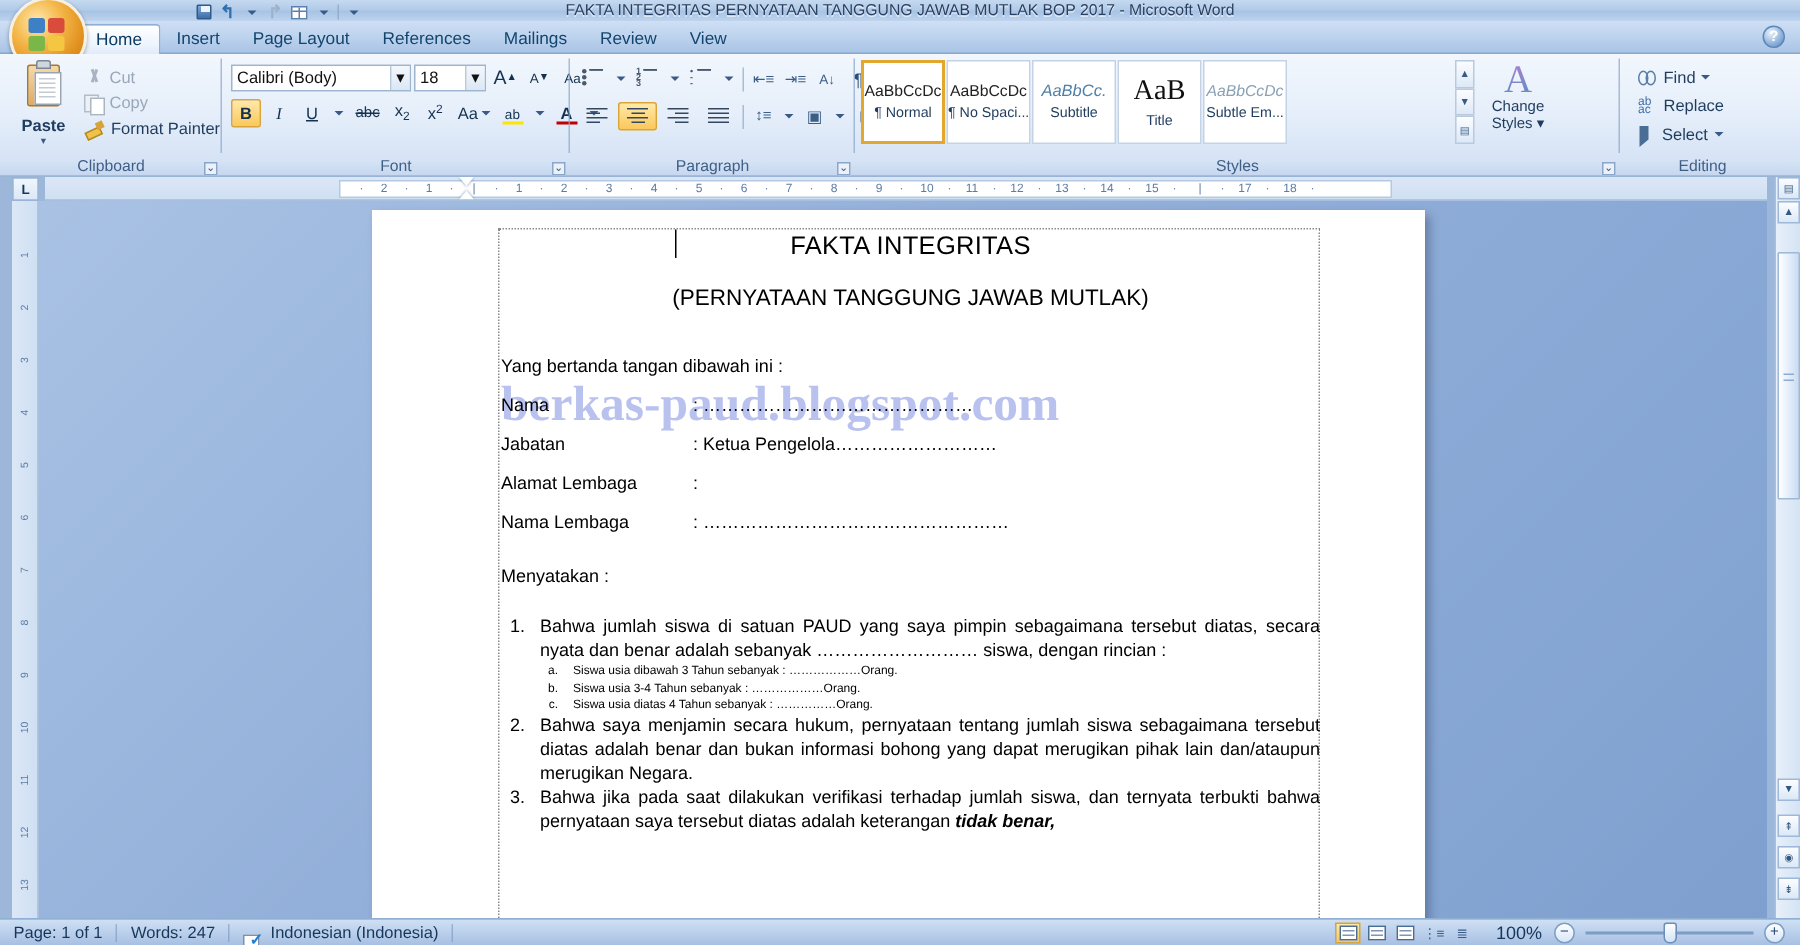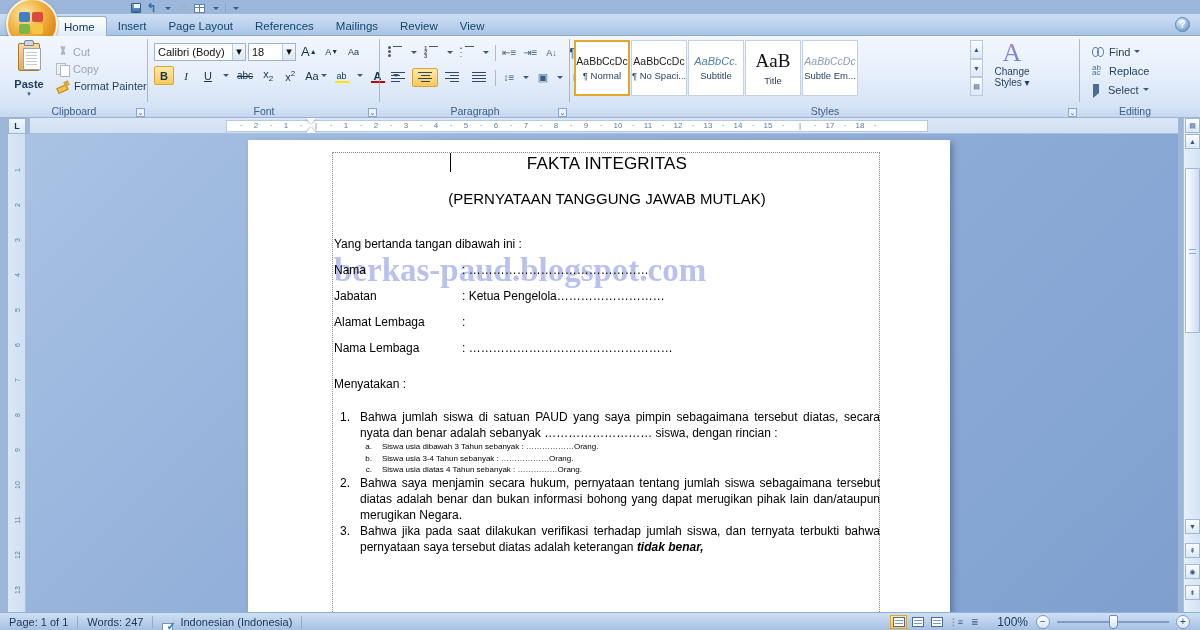--- a/index.html
+++ b/index.html
@@ -268,20 +268,23 @@
   .zslider { position: relative; width: 112px; height: 14px; margin: 0 7px; }
   .ztrack { position: absolute; left: 0; right: 0; top: 6px; height: 2px; background: #7e9cc4; }
   .zmid { position: absolute; left: 50%; top: 3px; width: 1px; height: 8px; background: #7e9cc4; }
   .zthumb { position: absolute; left: 50%; margin-left: -4px; top: 0px; width: 9px; height: 14px; background: linear-gradient(#ffffff,#d2e2f4); border: 1px solid #6d8db8; border-radius: 2px 2px 4px 4px; }
 </style>
 </head>
 <body>
 
 <div class="app">
 
+  <div class="titlebar">
+    <div class="titlebar-text">FAKTA INTEGRITAS PERNYATAAN TANGGUNG JAWAB MUTLAK BOP 2017 - Microsoft Word</div>
+  </div>
 
   <div class="qat">
     <div class="qat-btn">
         <span class="ico-save"></span>
       </div>
     <div class="qat-btn">
         <span class="ico-undo">↰</span>
       </div>
     <div class="qat-btn">
         <span class="caret-dn"></span>
@@ -352,21 +355,21 @@
         </div>
       </div>
       <div class="group-label">Clipboard</div>
       <div class="dlg-launch">⌄</div>
       <div class="group-sep" style="right:0"></div>
     </div>
 
     <div class="group" style="left:148px;width:232px">
       <div class="group-body">
         <div class="fnt-row" style="top:4px">
-          <div class="combo" style="width:92px">
+          <div class="combo" style="width:120px">
             <span class="cv">Calibri (Body)</span>
             <span class="cb">▾</span>
           </div>
           <div class="combo" style="width:48px">
             <span class="cv">18</span>
             <span class="cb">▾</span>
           </div>
           <div class="rbtn">
               <span class="ico-grow">A</span>
               <sup style="font-size:7px">▲</sup>

